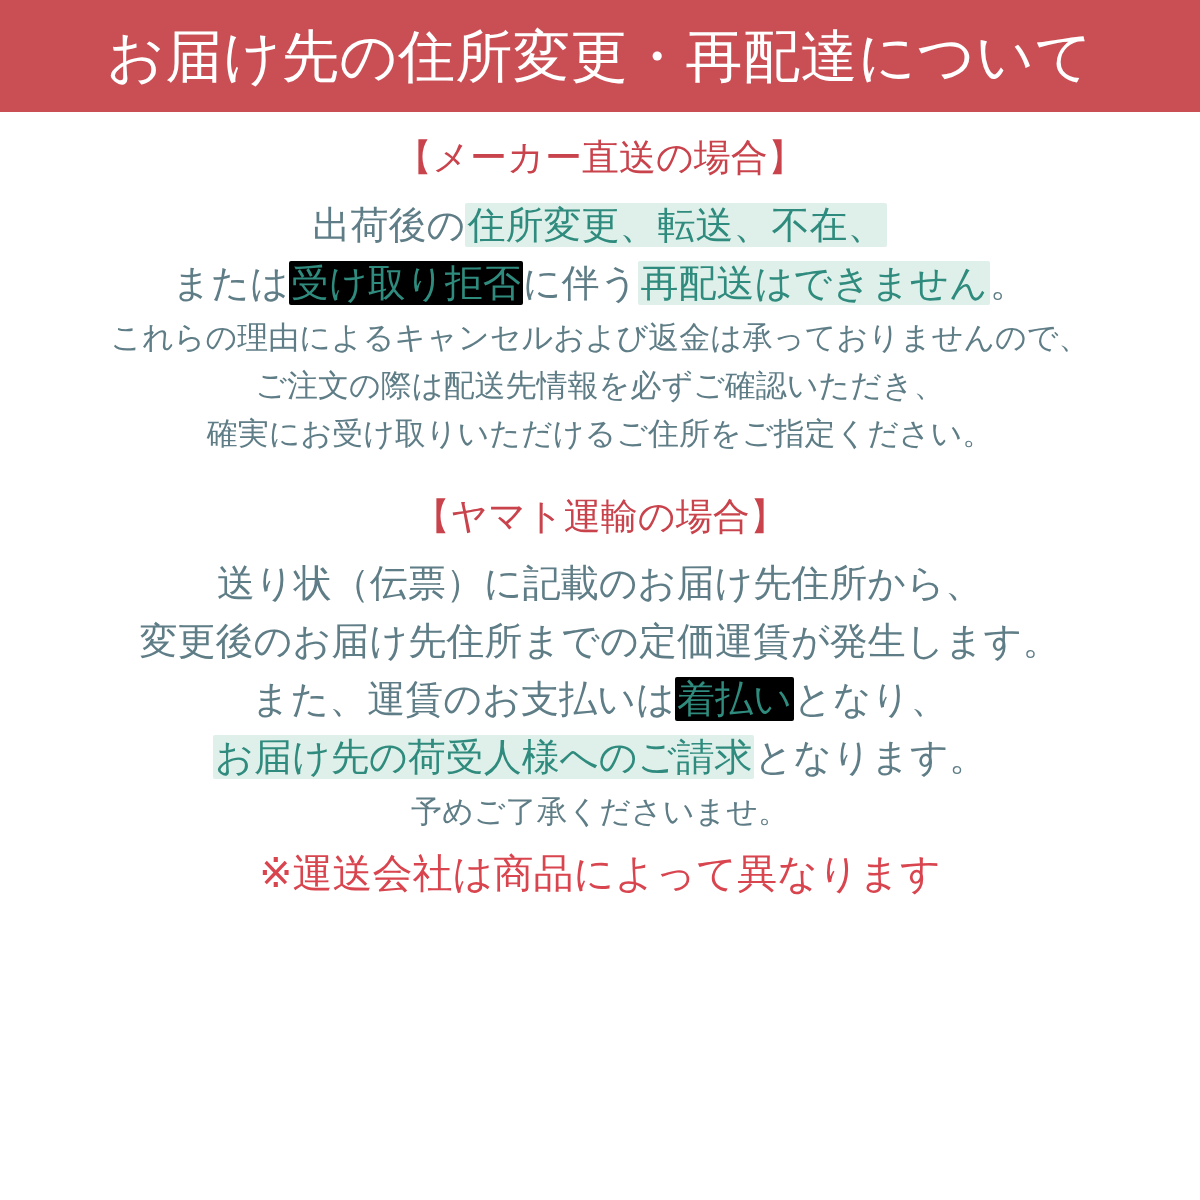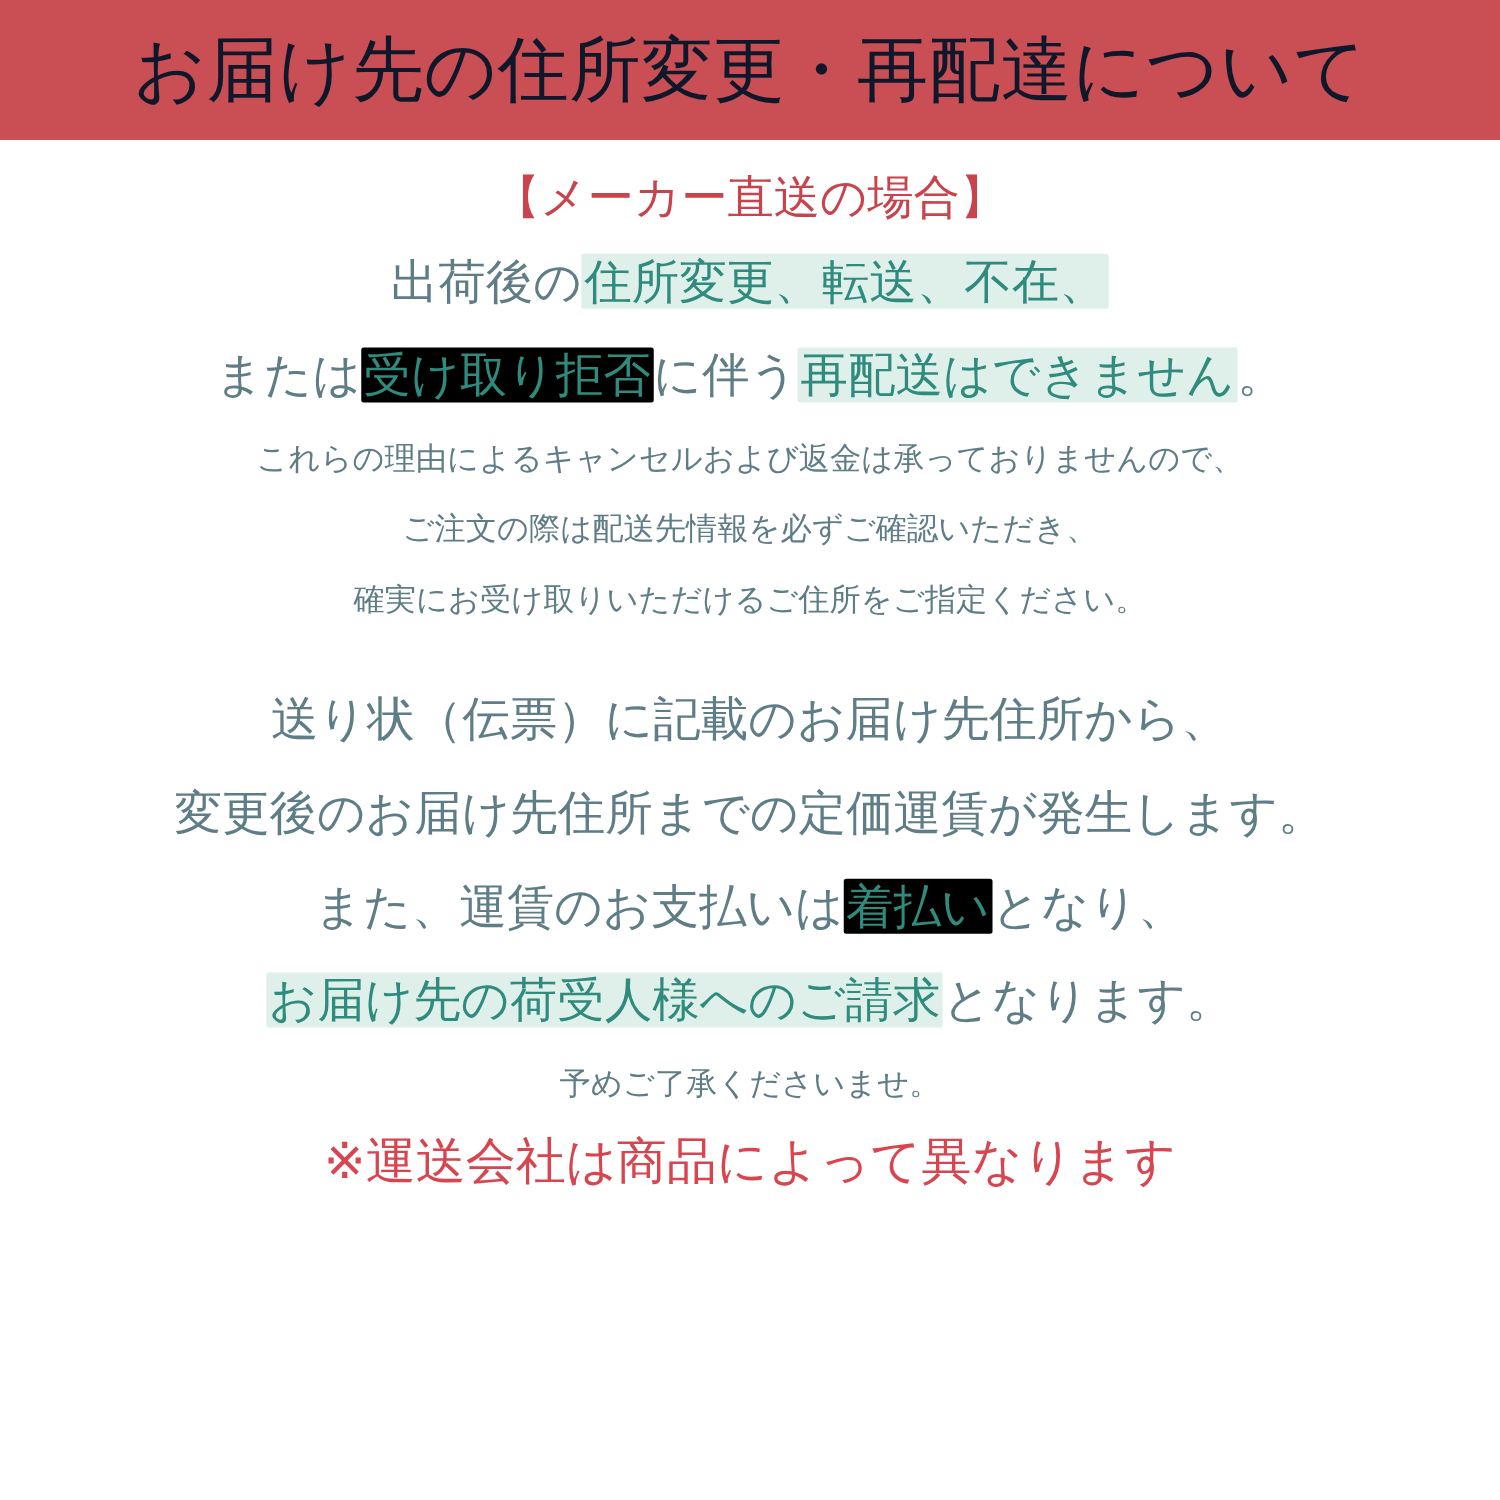--- a/index.html
+++ b/index.html
@@ -22,21 +22,21 @@
   .header-bar {
     width: 100%;
     height: 112px;
     background: #c94f55;
     display: flex;
     align-items: center;
     justify-content: center;
     box-sizing: border-box;
   }
   .header-title {
-    color: #0f172a;
+    color: #ffffff;
     font-size: 57px;
     line-height: 1;
     letter-spacing: 0.5px;
     white-space: nowrap;
     font-weight: 400;
   }
   .body-area {
     padding: 0;
     text-align: center;
   }
@@ -48,26 +48,26 @@
     text-align: center;
     white-space: nowrap;
     font-weight: 400;
   }
   .line {
     color: #5f7d86;
     font-size: 38px;
     line-height: 1.42;
     text-align: center;
     white-space: nowrap;
-    margin: 17px;
+    margin: 0;
     padding: 2px 0;
     font-weight: 400;
   }
   .line.small {
-    font-size: 25px;
+    font-size: 31px;
   }
   .hl-green {
     color: #2f8b7d;
     background: #dff0ea;
     padding: 0 2px;
     border-radius: 2px;
   }
   .hl-pink {
     color: #2f8b7d;
     background: #000000;
@@ -114,20 +114,21 @@
       <p class="line small">
         <span class="plain-teal">ご注文の際は配送先情報を必ずご確認いただき、</span>
       </p>
       <p class="line small">
         <span class="plain-teal">確実にお受け取りいただけるご住所をご指定ください。</span>
       </p>
     </div>
 
     <div class="spacer-md"></div>
 
+    <div class="section-heading">【ヤマト運輸の場合】</div>
 
     <div class="section-lines">
       <p class="line">
         <span class="plain-teal">送り状（伝票）に記載のお届け先住所から、</span>
       </p>
       <p class="line">
         <span class="plain-teal">変更後のお届け先住所までの定価運賃が発生します。</span>
       </p>
       <p class="line">
         <span class="plain-teal">また、運賃のお支払いは</span><span class="hl-pink">着払い</span><span class="plain-teal">となり、</span>

